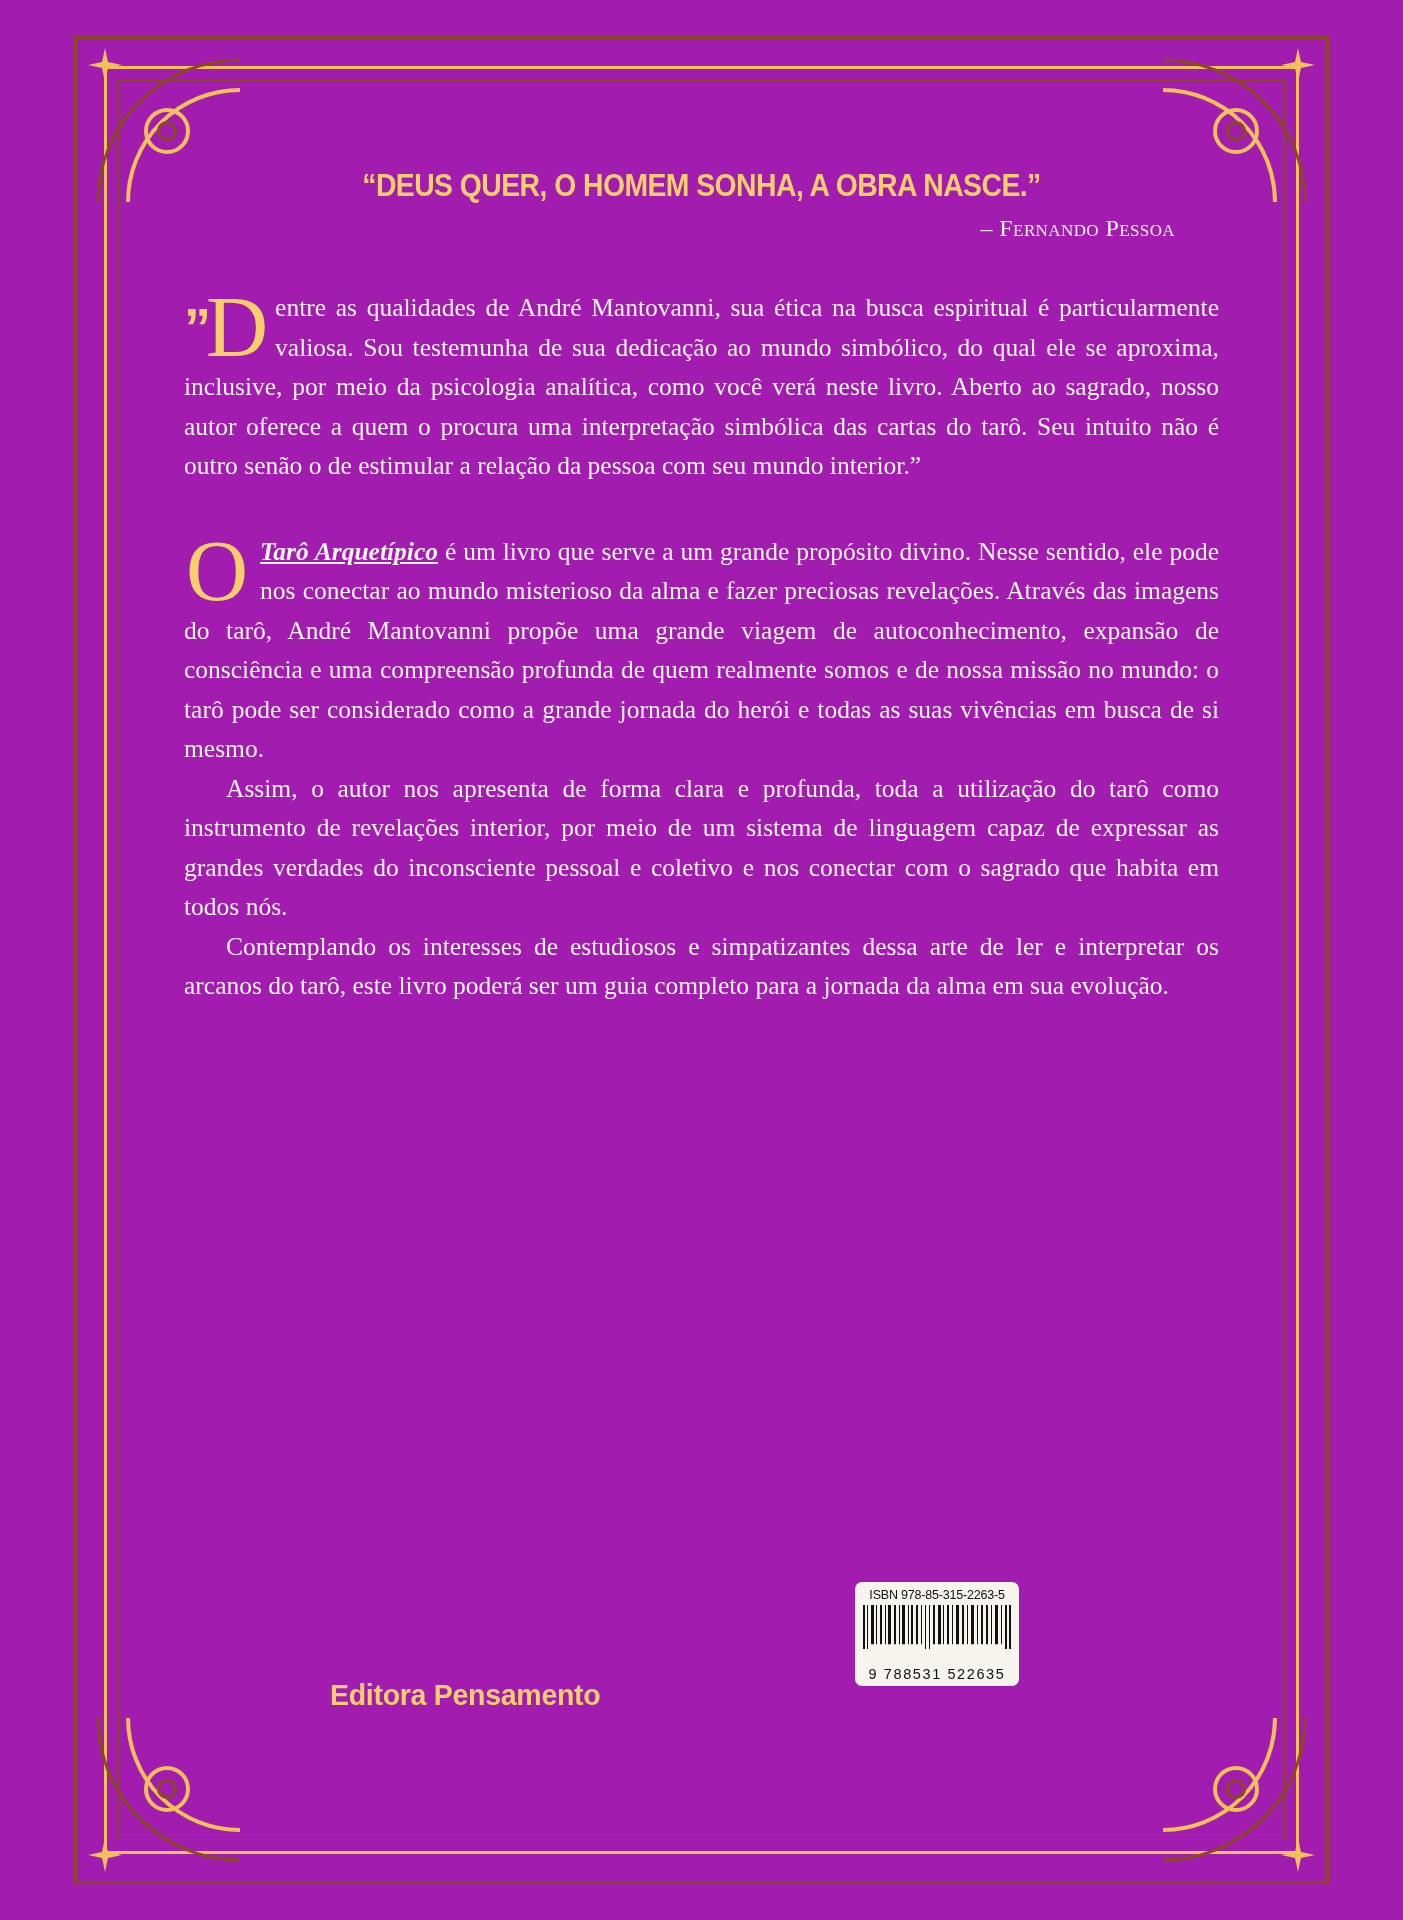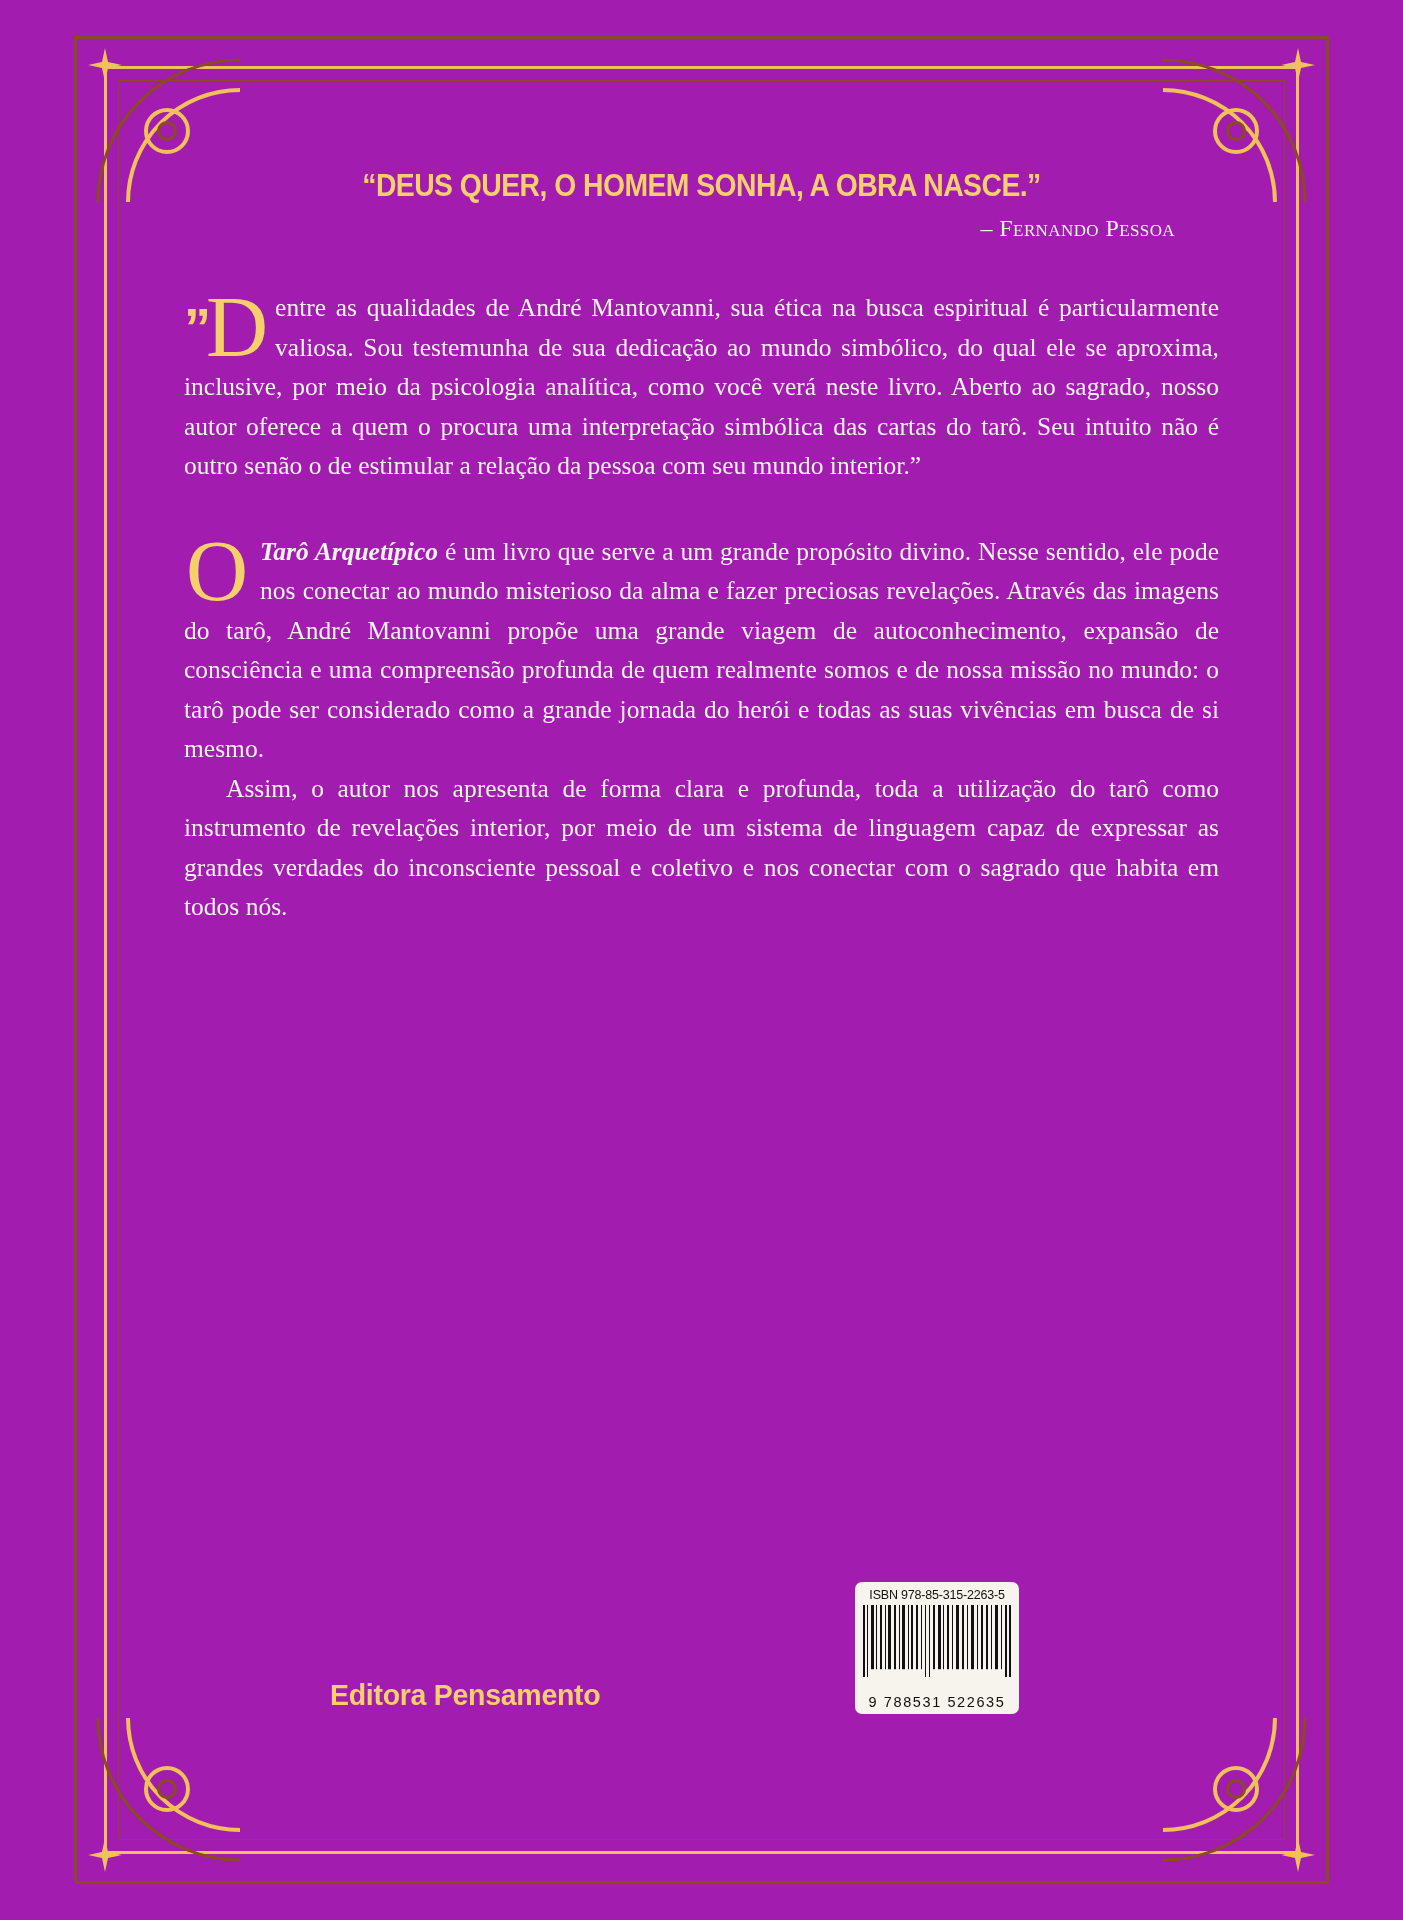--- a/index.html
+++ b/index.html
@@ -126,39 +126,39 @@
   }
   .attr-name{
     color:#f5cf6b;
     font-family:"Liberation Sans", sans-serif;
     font-weight:700;
     font-variant:small-caps;
     font-size:23px;
     letter-spacing:-0.2px;
   }
   .indent{display:inline-block;width:42px;}
-  em.titleital{font-style:italic;font-weight:bold;}
+  em.titleital{font-style:italic;font-weight:bold;text-decoration:underline;}
 
   
   .footer{
     position:absolute;left:184px;right:184px;bottom:150px;height:180px;
   }
   .publisher{
     position:absolute;left:146px;top:88px;
     color:#f5cf6b;
     font-family:"Liberation Sans", sans-serif;
     font-weight:700;
     font-size:30px;
     letter-spacing:-0.3px;
     transform:scaleX(0.95);
     transform-origin:left center;
   }
   .barcode-box{
     position:absolute;right:200px;top:-8px;
-    width:164px;height:132px;
+    width:164px;height:104px;
     background:#f6f4ec;
     border-radius:7px;
     padding:6px 8px 4px 8px;
     box-sizing:border-box;
     display:flex;flex-direction:column;
   }
   .isbn-text{
     color:#111;
     font-family:"Liberation Sans", sans-serif;
     font-size:12.5px;
@@ -249,20 +249,23 @@
         <span class="dcap dcap-d">D</span><span>entre as qualidades de André Mantovanni, sua ética na busca espiritual é particularmente valiosa. Sou testemunha de sua dedicação ao mundo simbólico, do qual ele se aproxima, inclusive, por meio da psicologia analítica, como você verá neste livro. Aberto ao sagrado, nosso autor oferece a quem o procura uma interpretação simbólica das cartas do tarô. Seu intuito não é outro senão o de estimular a relação da pessoa com seu mundo interior.”</span>
       </div>
     </div>
 
     <div class="block2">
       <div class="para dropcap-wrap">
         <span class="dcap dcap-o">O</span><em class="titleital">Tarô Arquetípico</em><span> é um livro que serve a um grande propósito divino. Nesse sentido, ele pode nos conectar ao mundo misterioso da alma e fazer preciosas revelações. Através das imagens do tarô, André Mantovanni propõe uma grande viagem de autoconhecimento, expansão de consciência e uma compreensão profunda de quem realmente somos e de nossa missão no mundo: o tarô pode ser considerado como a grande jornada do herói e todas as suas vivências em busca de si mesmo.</span>
       </div>
       <div class="para">
         <span class="indent"></span><span>Assim, o autor nos apresenta de forma clara e profunda, toda a utilização do tarô como instrumento de revelações interior, por meio de um sistema de linguagem capaz de expressar as grandes verdades do inconsciente pessoal e coletivo e nos conectar com o sagrado que habita em todos nós.</span>
+      </div>
+      <div class="para">
+        <span class="indent"></span><span>Contemplando os interesses de estudiosos e simpatizantes dessa arte de ler e interpretar os arcanos do tarô, este livro poderá ser um guia completo para a jornada da alma em sua evolução.</span>
       </div>
     </div>
 
   </div>
 
   <div class="footer">
     <div class="publisher">Editora Pensamento</div>
 
     <div class="barcode-box">
       <div class="isbn-text">ISBN 978-85-315-2263-5</div>

